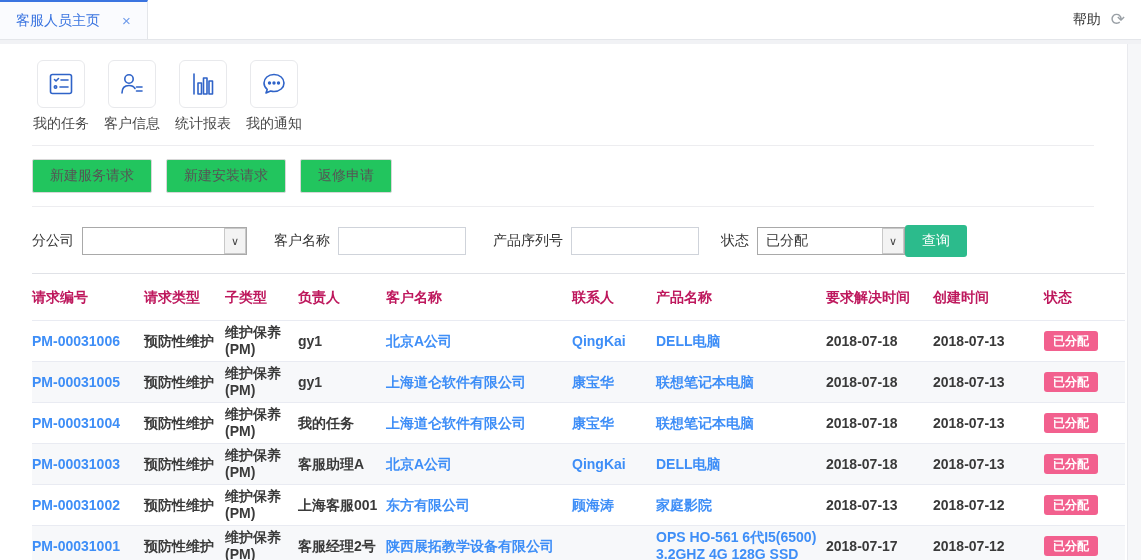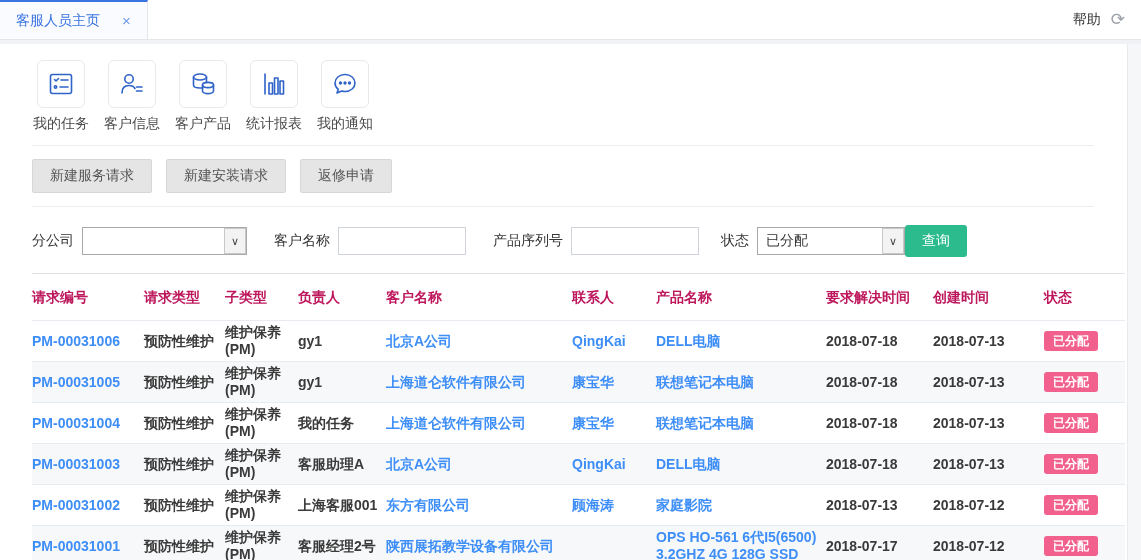--- a/index.html
+++ b/index.html
@@ -26,21 +26,21 @@
 
   
   .shortcuts { display:flex; gap:13px; padding:16px 0 12px 0; border-bottom:1px solid #ededf0; }
   .shortcut { width:58px; text-align:center; cursor:pointer; }
   .icon-box { width:48px; height:48px; margin:0 auto; border:1px solid #e8e9ec; border-radius:6px;
     display:flex; align-items:center; justify-content:center; background:#fff; }
   .shortcut-label { margin-top:7px; font-size:14px; color:#4a4a4a; white-space:nowrap; }
 
   
   .actions { display:flex; gap:14px; padding:13px 0; border-bottom:1px solid #ededf0; }
-  .btn-plain { padding:7px 17px; background:#e5e5e5; border:1px solid #d7d7d7; border-radius:2px;
+  .btn-plain { padding:7px 17px; background:#22c55e; border:1px solid #d7d7d7; border-radius:2px;
     color:#555; font-size:14px; cursor:pointer; }
 
   
   .filters { display:flex; align-items:center; padding:18px 0 16px 0; }
   .f-label { color:#333; margin-right:8px; white-space:nowrap; }
   .sel { width:165px; height:28px; border:1px solid #a9a9a9; background:#fff;
     display:flex; align-items:center; cursor:pointer; }
   .sel-text { flex:1; padding:0 8px; font-size:14px; color:#333; }
   .sel-arrow { width:22px; height:26px; background:#f3f3f3; border:1px solid #c8c8c8; margin:0;
     display:flex; align-items:center; justify-content:center; color:#444; font-size:11px; }
@@ -96,32 +96,20 @@
     <div class="shortcut">
       <div class="icon-box">
         <svg class="blue-ic" width="28" height="28" viewBox="0 0 28 28">
           <circle cx="11" cy="9" r="4.2"></circle>
           <path d="M4,23 c0,-5 3,-7.5 7,-7.5 c3,0 5,1.2 6,3"></path>
           <line x1="18.5" y1="17" x2="24" y2="17"></line>
           <line x1="18.5" y1="21" x2="24" y2="21"></line>
         </svg>
       </div>
       <div class="shortcut-label">客户信息</div>
-    </div>
-    <div class="shortcut">
-      <div class="icon-box">
-        <svg class="blue-ic" width="28" height="28" viewBox="0 0 28 28">
-          <ellipse cx="11" cy="7" rx="6.5" ry="3"></ellipse>
-          <path d="M4.5,7 v8 c0,1.7 2.9,3 6.5,3 c1,0 2,-0.1 2.8,-0.3"></path>
-          <path d="M17.5,7 v5"></path>
-          <ellipse cx="19" cy="15" rx="5.5" ry="2.6"></ellipse>
-          <path d="M13.5,15 v6 c0,1.4 2.5,2.6 5.5,2.6 s5.5,-1.2 5.5,-2.6 v-6"></path>
-        </svg>
-      </div>
-      <div class="shortcut-label">客户产品</div>
     </div>
     <div class="shortcut">
       <div class="icon-box">
         <svg class="blue-ic" width="28" height="28" viewBox="0 0 28 28">
           <line x1="5" y1="4" x2="5" y2="24"></line>
           <rect x="9" y="13" width="3.5" height="11"></rect>
           <rect x="14.5" y="8" width="3.5" height="16"></rect>
           <rect x="20" y="11" width="3.5" height="13"></rect>
         </svg>
       </div>

